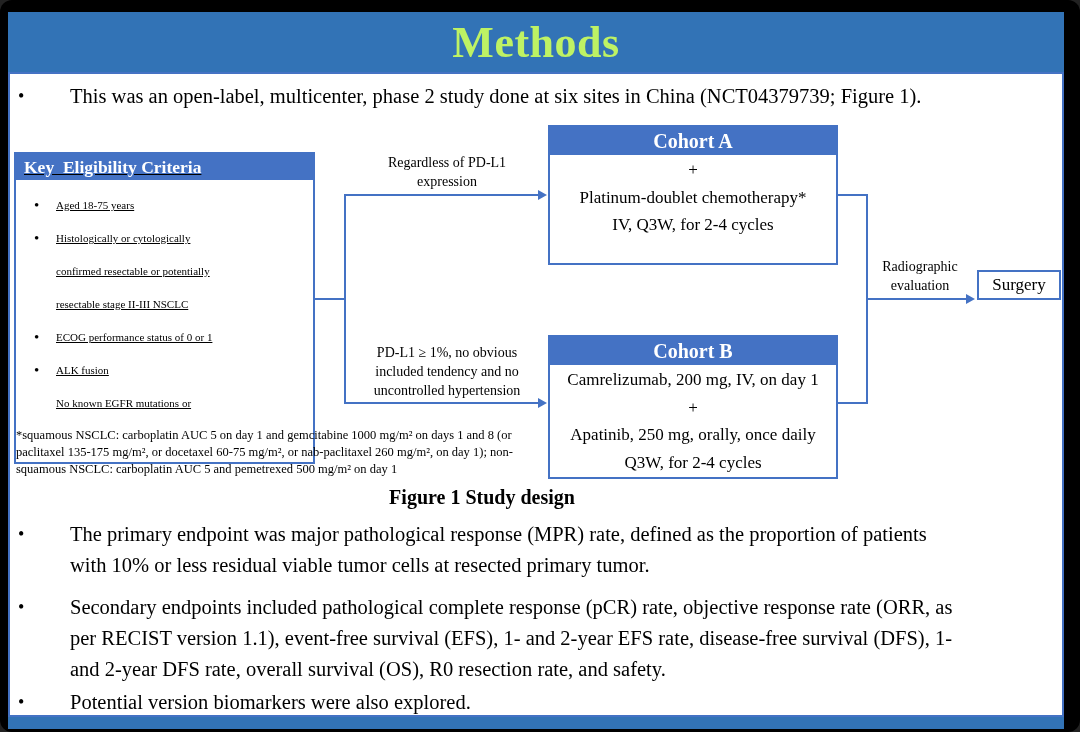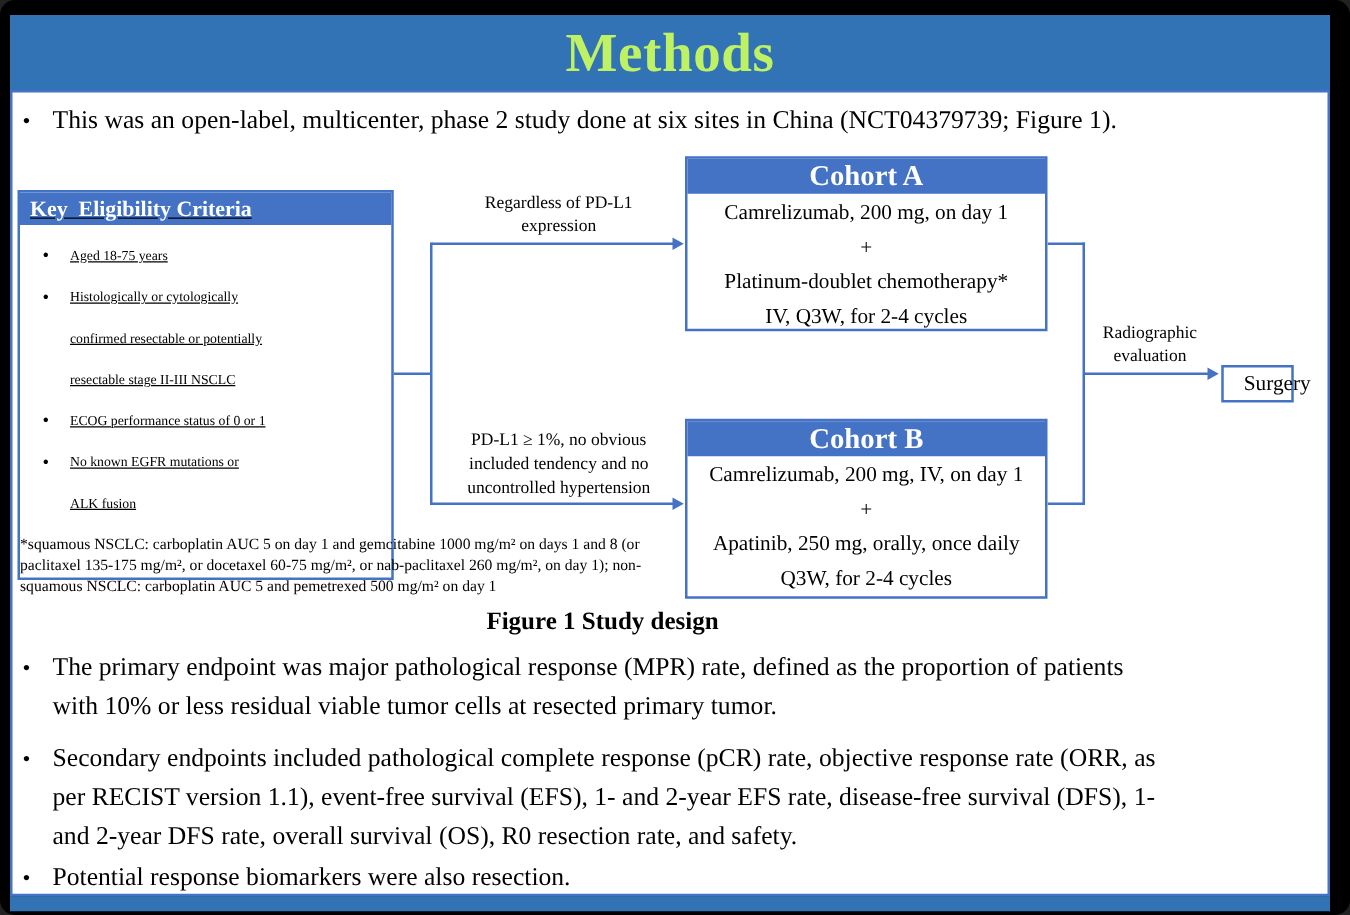--- a/index.html
+++ b/index.html
@@ -29,42 +29,42 @@
     background:#3273B6;
   }
   
   .sbullet{
     position:absolute;font-size:20.5px;line-height:31px;
   }
   .sbullet .btxt{position:relative;padding-left:26px;}
   .sbullet .btxt::before{
     content:"\2022";position:absolute;left:2px;top:0;font-size:18px;
   }
-  .sbullet .tl{white-space:nowrap;}
+  .sbullet .tl{white-space:nowrap;margin-left:28px;}
   .sbullet .tl+ .tl{}
   
   .dbox{
     position:absolute;border:2px solid #4472C4;background:#fff;box-sizing:border-box;
   }
   .dhead{
     background:#4472C4;color:#fff;font-weight:bold;
   }
   .elig{left:14px;top:152px;width:301px;height:312px;text-decoration:underline;}
   .elig .dhead{height:26px;line-height:26px;font-size:17.5px;padding-left:8px;white-space:pre-wrap;}
   .elig ul{margin:0;padding:9px 4px 0 14px;list-style:none;font-size:11px;line-height:33px;}
   .elig li{position:relative;padding-left:26px;}
   .elig li::before{content:"\2022";position:absolute;left:4px;top:0;font-size:15px;}
   .cohort{width:290px;text-align:center;}
-  .cohort .dhead{height:28px;line-height:28px;font-size:23px;}
+  .cohort .dhead{height:28px;line-height:28px;font-size:20px;}
   .cohort .cbody{font-size:17px;line-height:27.5px;padding-top:1px;}
   .cohortA{left:548px;top:125px;height:140px;}
   .cohortB{left:548px;top:335px;height:144px;}
   .surgery{
-    left:977px;top:292px;width:58px;height:30px;
-    text-align:center;font-size:17px;line-height:26px;padding-left:16px;
+    left:977px;top:270px;width:84px;height:30px;
+    text-align:center;font-size:17px;line-height:26px;
   }
   
   .line-h{position:absolute;height:2px;background:#4472C4;}
   .line-v{position:absolute;width:2px;background:#4472C4;}
   .ahead{
     position:absolute;width:0;height:0;
     border-top:5px solid transparent;border-bottom:5px solid transparent;
     border-left:9px solid #4472C4;
   }
   
@@ -103,22 +103,22 @@
       </li>
       <li>
         <div>Histologically or cytologically</div>
         <div>confirmed resectable or potentially</div>
         <div>resectable stage II-III NSCLC</div>
       </li>
       <li>
         <div>ECOG performance status of 0 or 1</div>
       </li>
       <li>
+        <div>ALK fusion</div>
         <div>No known EGFR mutations or</div>
-        <div>ALK fusion</div>
       </li>
     </ul>
   </div>
 
   <div class="line-h" style="left:315px;top:298px;width:30px;"></div>
   <div class="line-v" style="left:344px;top:194px;height:210px;"></div>
   <div class="line-h" style="left:345px;top:194px;width:194px;"></div>
   <div class="ahead" style="left:538px;top:190px;"></div>
   <div class="line-h" style="left:345px;top:402px;width:194px;"></div>
   <div class="ahead" style="left:538px;top:398px;"></div>
@@ -138,21 +138,20 @@
     <div>uncontrolled hypertension</div>
   </div>
   <div class="dlabel" style="left:866px;top:257px;width:108px;">
     <div>Radiographic</div>
     <div>evaluation</div>
   </div>
 
   <div class="dbox cohort cohortA">
     <div class="dhead">Cohort A</div>
     <div class="cbody">
-      <div>Camrelizumab, 200 mg, on day 1</div>
       <div>+</div>
       <div>Platinum-doublet chemotherapy*</div>
       <div>IV, Q3W, for 2-4 cycles</div>
     </div>
   </div>
   <div class="dbox cohort cohortB">
     <div class="dhead">Cohort B</div>
     <div class="cbody">
       <div>Camrelizumab, 200 mg, IV, on day 1</div>
       <div>+</div>
@@ -181,18 +180,18 @@
   </div>
   <div class="sbullet" style="left:16px;top:592px;width:1044px;">
     <div class="btxt">
       <div class="tl">Secondary endpoints included pathological complete response (pCR) rate, objective response rate (ORR, as</div>
       <div class="tl">per RECIST version 1.1), event-free survival (EFS), 1- and 2-year EFS rate, disease-free survival (DFS), 1-</div>
       <div class="tl">and 2-year DFS rate, overall survival (OS), R0 resection rate, and safety.</div>
     </div>
   </div>
   <div class="sbullet" style="left:16px;top:687px;width:1044px;">
     <div class="btxt">
-      <div class="tl">Potential response biomarkers were also resection.</div>
+      <div class="tl">Potential version biomarkers were also explored.</div>
     </div>
   </div>
 
   <div class="bottombar"></div>
 </div>
 
 </body></html>

